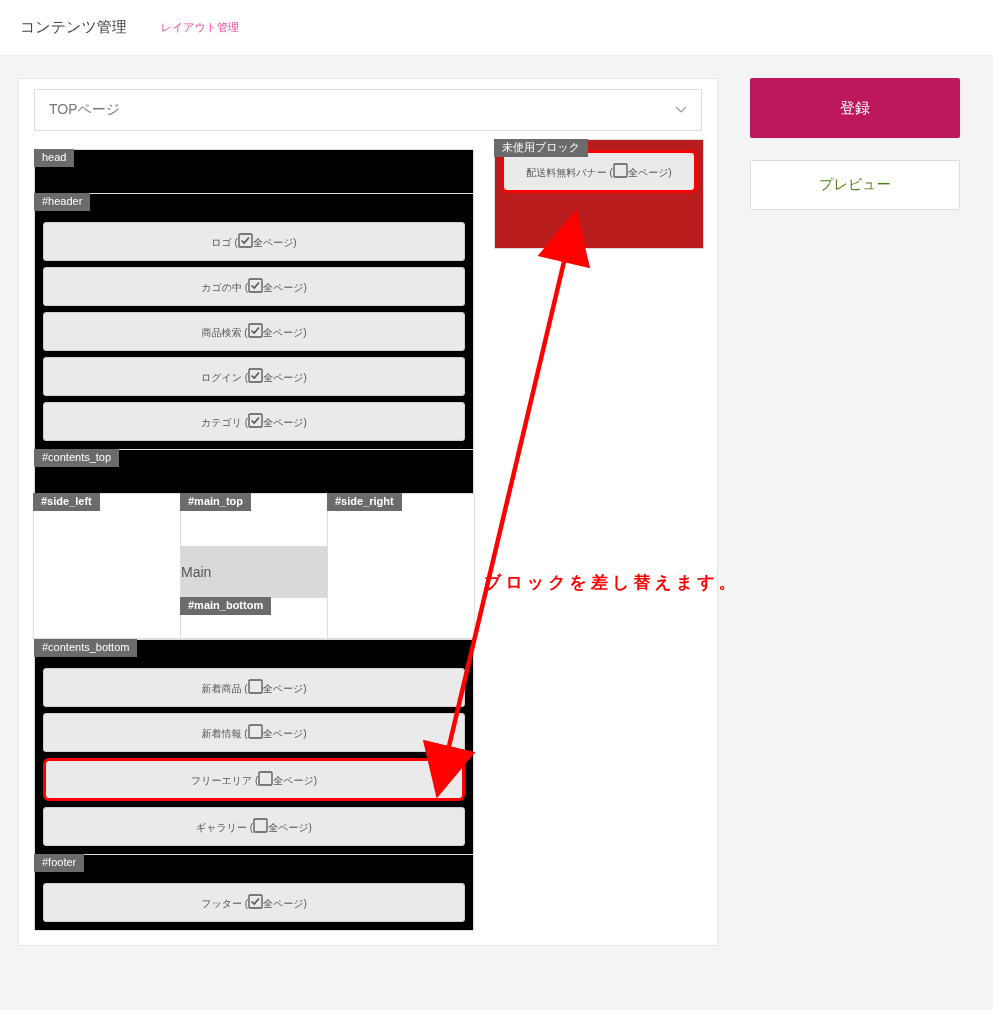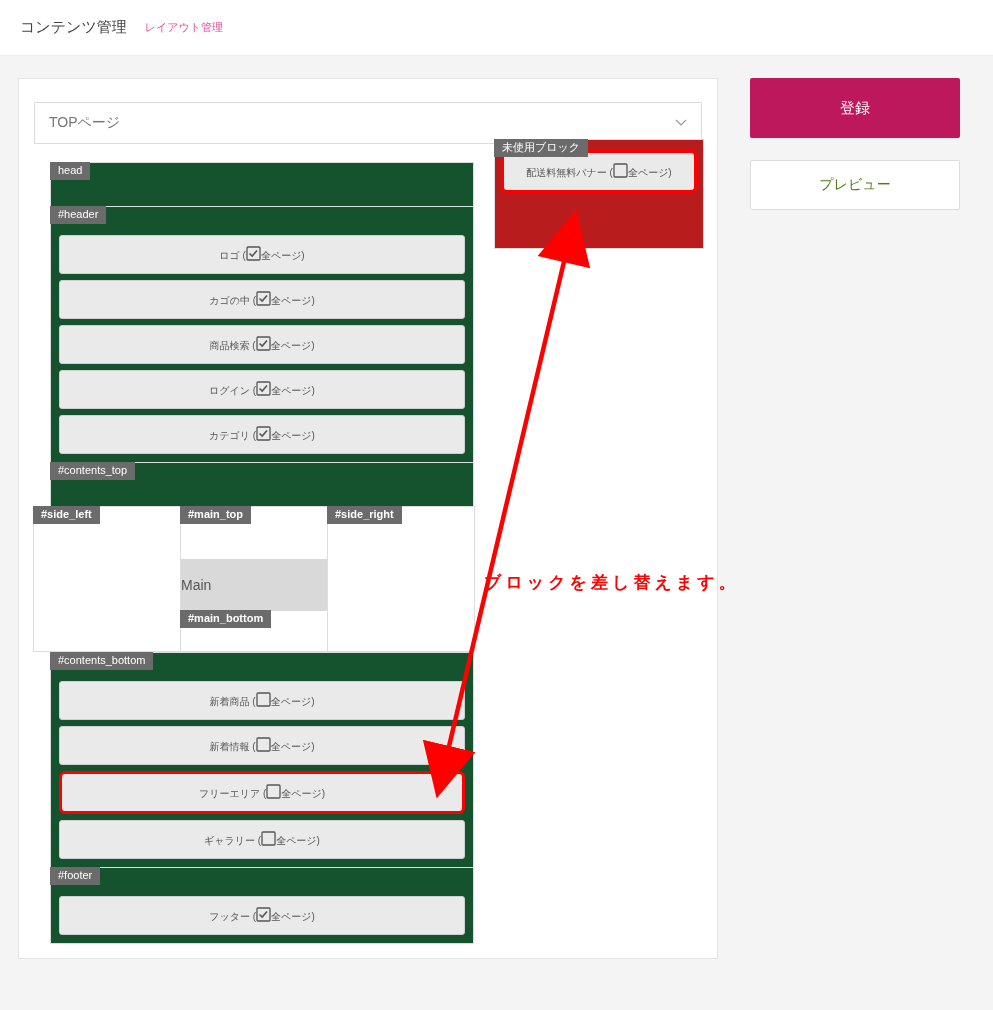--- a/index.html
+++ b/index.html
@@ -10,34 +10,35 @@
     font-size: 14px;
     width: 993px;
   }
   .topbar {
     background: #fff;
     height: 56px;
     display: flex;
     align-items: center;
     padding: 0 20px;
     border-bottom: 1px solid #eee;
+    gap: 16px;
   }
   .topbar .title1 { font-size: 15px; color: #444; margin-right: 18px; }
   .topbar .title2 { font-size: 11px; color: #ec4899; }
   .workspace {
     display: flex;
     padding: 22px 18px 18px 18px;
     gap: 32px;
     align-items: flex-start;
   }
   .leftcol {
     background: #fff;
     border: 1px solid #e5e5e5;
     width: 700px;
-    padding: 23px 15px 15px 15px;
+    padding: 10px 15px 15px 15px;
     position: relative;
   }
   .rightcol {
     width: 210px;
     display: flex;
     flex-direction: column;
     gap: 22px;
   }
   .btn-primary {
     background: #be185d;
@@ -91,25 +92,24 @@
     border: 1px solid #ddd;
     background: #b91c1c;
     padding-top: 10px;
     padding-left: 6px;
     padding-right: 6px;
     padding-bottom: 8px;
     min-height: 110px;
   }
   .section {
     border: 1px solid #ddd;
-    background: #14532d;
+    background: #000000;
     margin-bottom: -1px;
     position: relative;
     padding: 28px 8px 8px 8px;
-    margin-left: 16px;
   }
   .section.short { min-height: 45px; padding: 28px 8px 2px 8px; }
   .section-tag {
     position: absolute;
     top: -1px;
     left: -1px;
     background: #6b6b6b;
     color: #fff;
     font-size: 11px;
     padding: 2px 8px 3px 8px;

